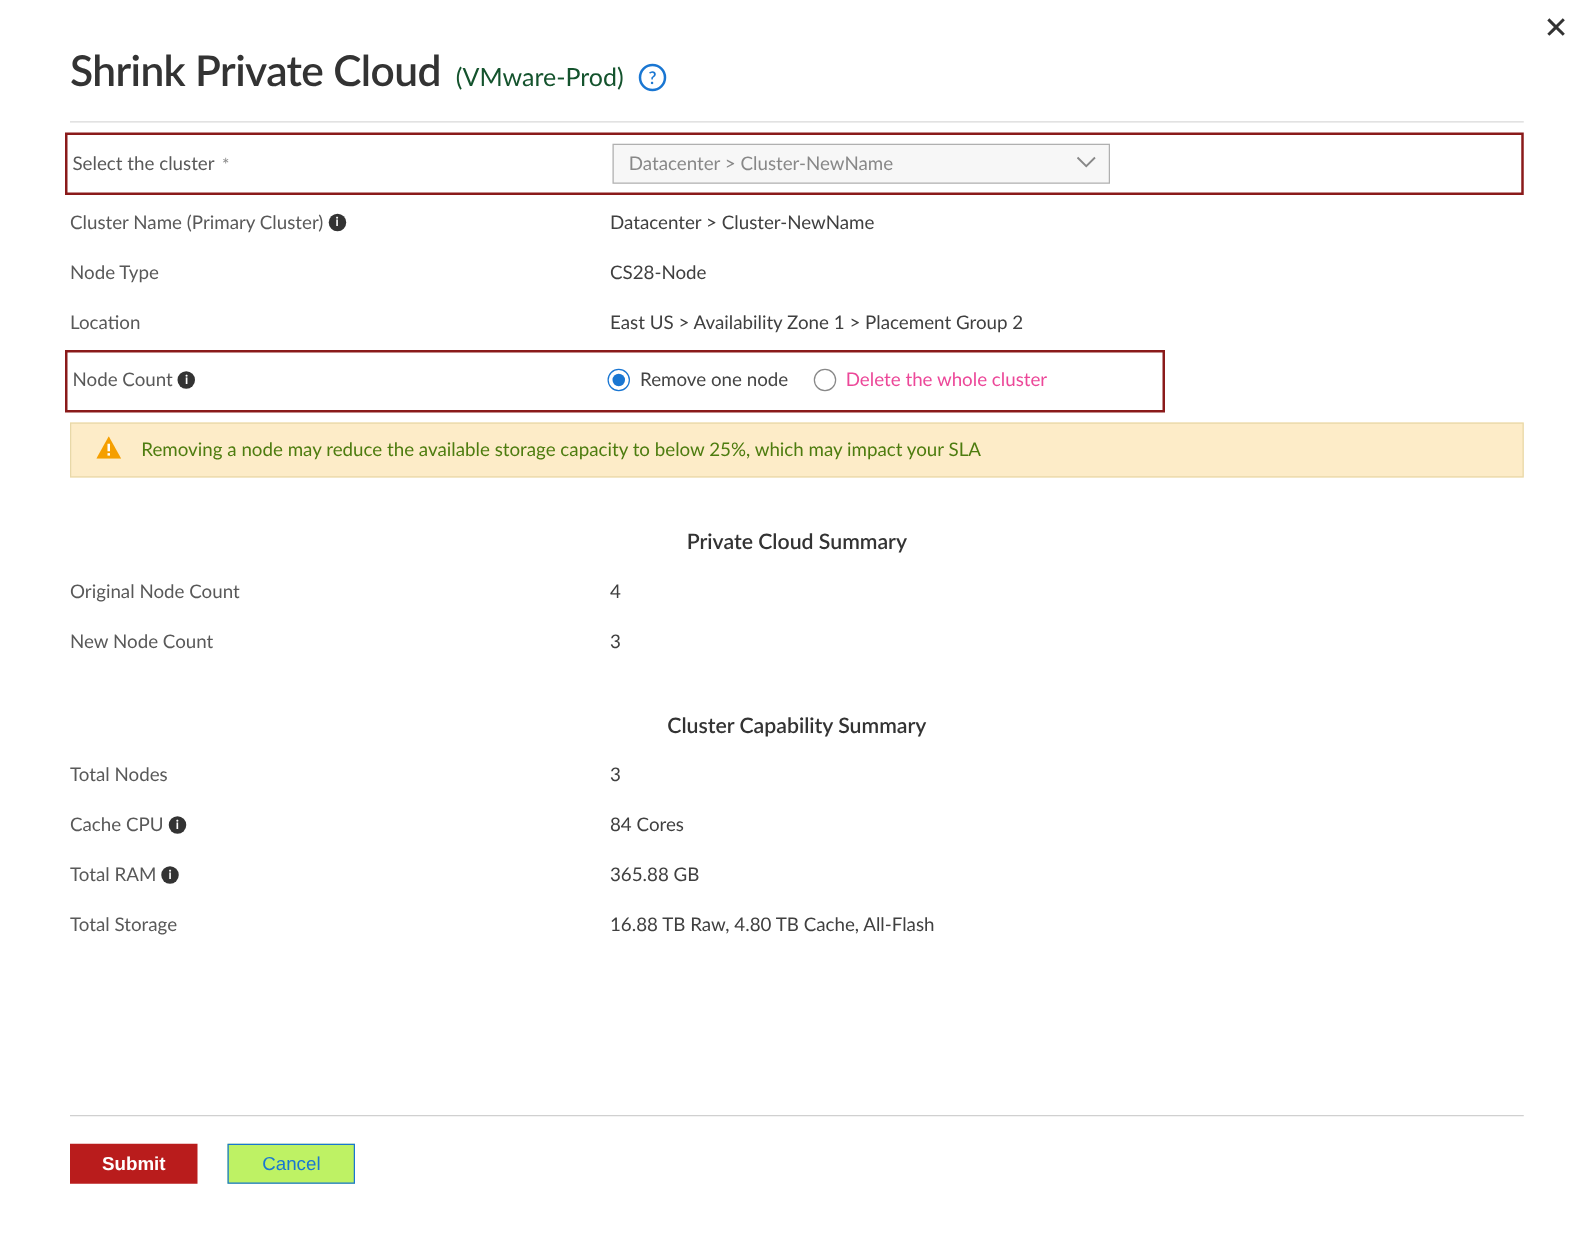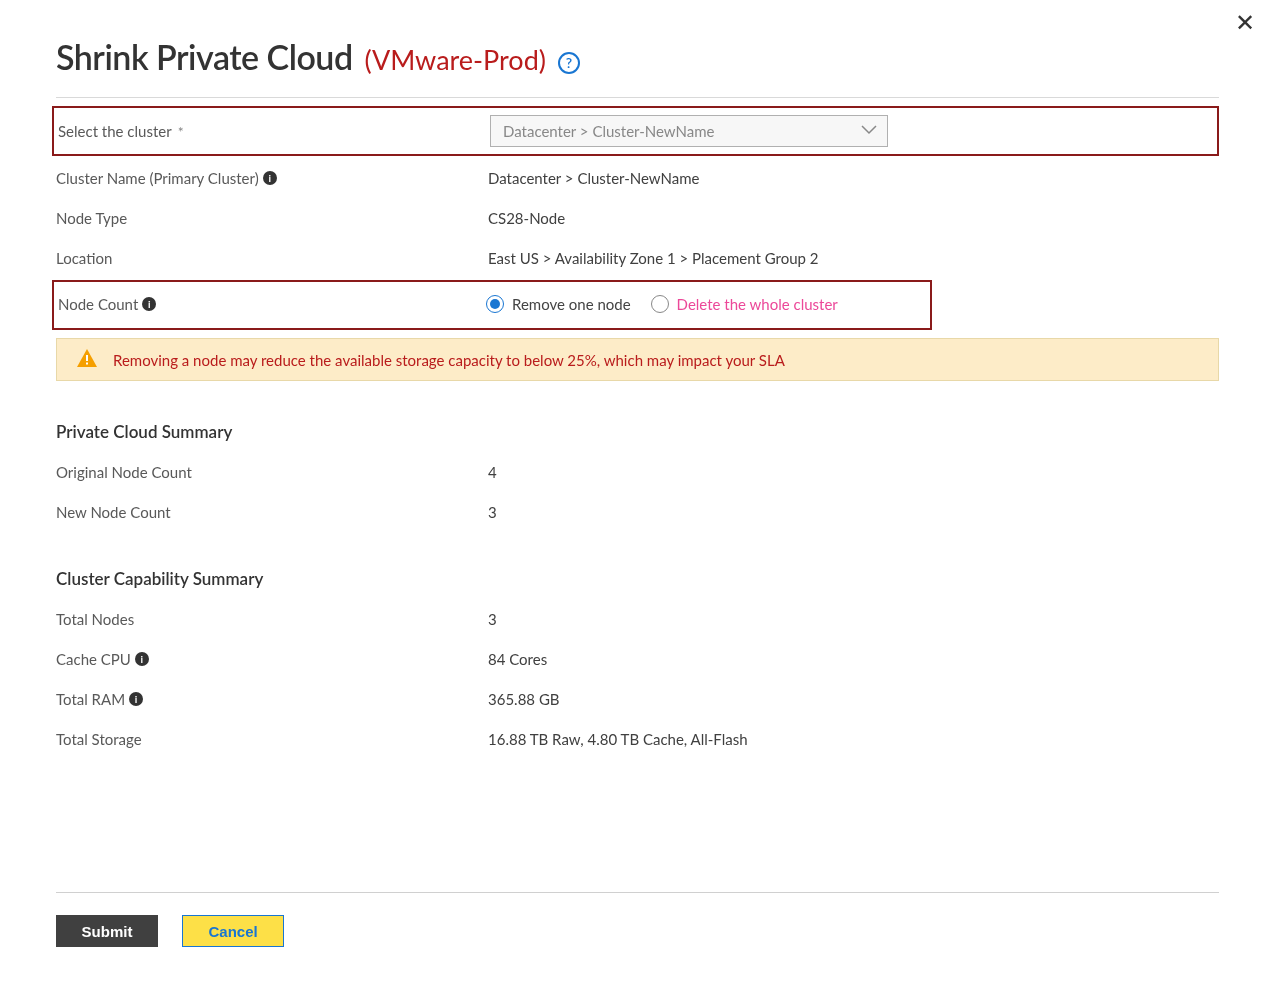--- a/index.html
+++ b/index.html
@@ -16,36 +16,37 @@
       top: 10px;
       right: 20px;
       font-size: 24px;
       line-height: 1;
       color: #333;
       cursor: pointer;
       font-weight: 300;
     }
     .content {
       padding: 36px 56px 0 56px;
+      text-align: center;
     }
     .header {
       display: flex;
       align-items: baseline;
       gap: 12px;
       margin-bottom: 20px;
     }
     .header h1 {
       font-size: 34px;
       font-weight: 600;
       color: #333;
       letter-spacing: -0.5px;
     }
     .header .subtitle {
-      font-size: 27px;
-      color: #b91c1c;
+      font-size: 20px;
+      color: #14532d;
       font-weight: 400;
     }
     .help-icon {
       display: inline-flex;
       align-items: center;
       justify-content: center;
       width: 22px;
       height: 22px;
       border: 2px solid #1976d2;
       color: #1976d2;
@@ -149,21 +150,21 @@
     }
     .highlight-box-2 .row { min-height: 36px;}
     .warning {
       display: flex;
       align-items: center;
       gap: 16px;
       background: #fdecc8;
       border: 1px solid #e8d8a8;
       padding: 10px 20px;
       font-size: 15px;
-      color: #b91c1c;
+      color: #4d7c0f;
       margin: 0 0 40px 0;
     }
     .warn-icon { flex-shrink:0; }
     .section-title {
       font-size: 17px;
       font-weight: 600;
       color: #333;
       margin: 0 0 10px 0;
     }
     .section { margin-bottom: 36px; }
@@ -178,22 +179,22 @@
       align-items: center;
       justify-content: center;
       min-width: 102px;
       height: 32px;
       font-size: 15px;
       font-weight: 600;
       cursor: pointer;
       border: none;
       padding: 0 20px;
     }
-    .btn.primary { background:#404040; color:#fff; margin-right: 20px;}
-    .btn.secondary { background:#fde047; color:#1976d2; border:1px solid #1976d2; font-weight:700;}
+    .btn.primary { background:#b91c1c; color:#fff; margin-right: 20px;}
+    .btn.secondary { background:#bef264; color:#1976d2; border:1px solid #1976d2; font-weight:400;}
   </style>
 </head>
 <body>
 
 <div class="close-btn">✕</div>
 
 <div class="content">
 
   <div class="header">
     <h1>Shrink Private Cloud</h1>

